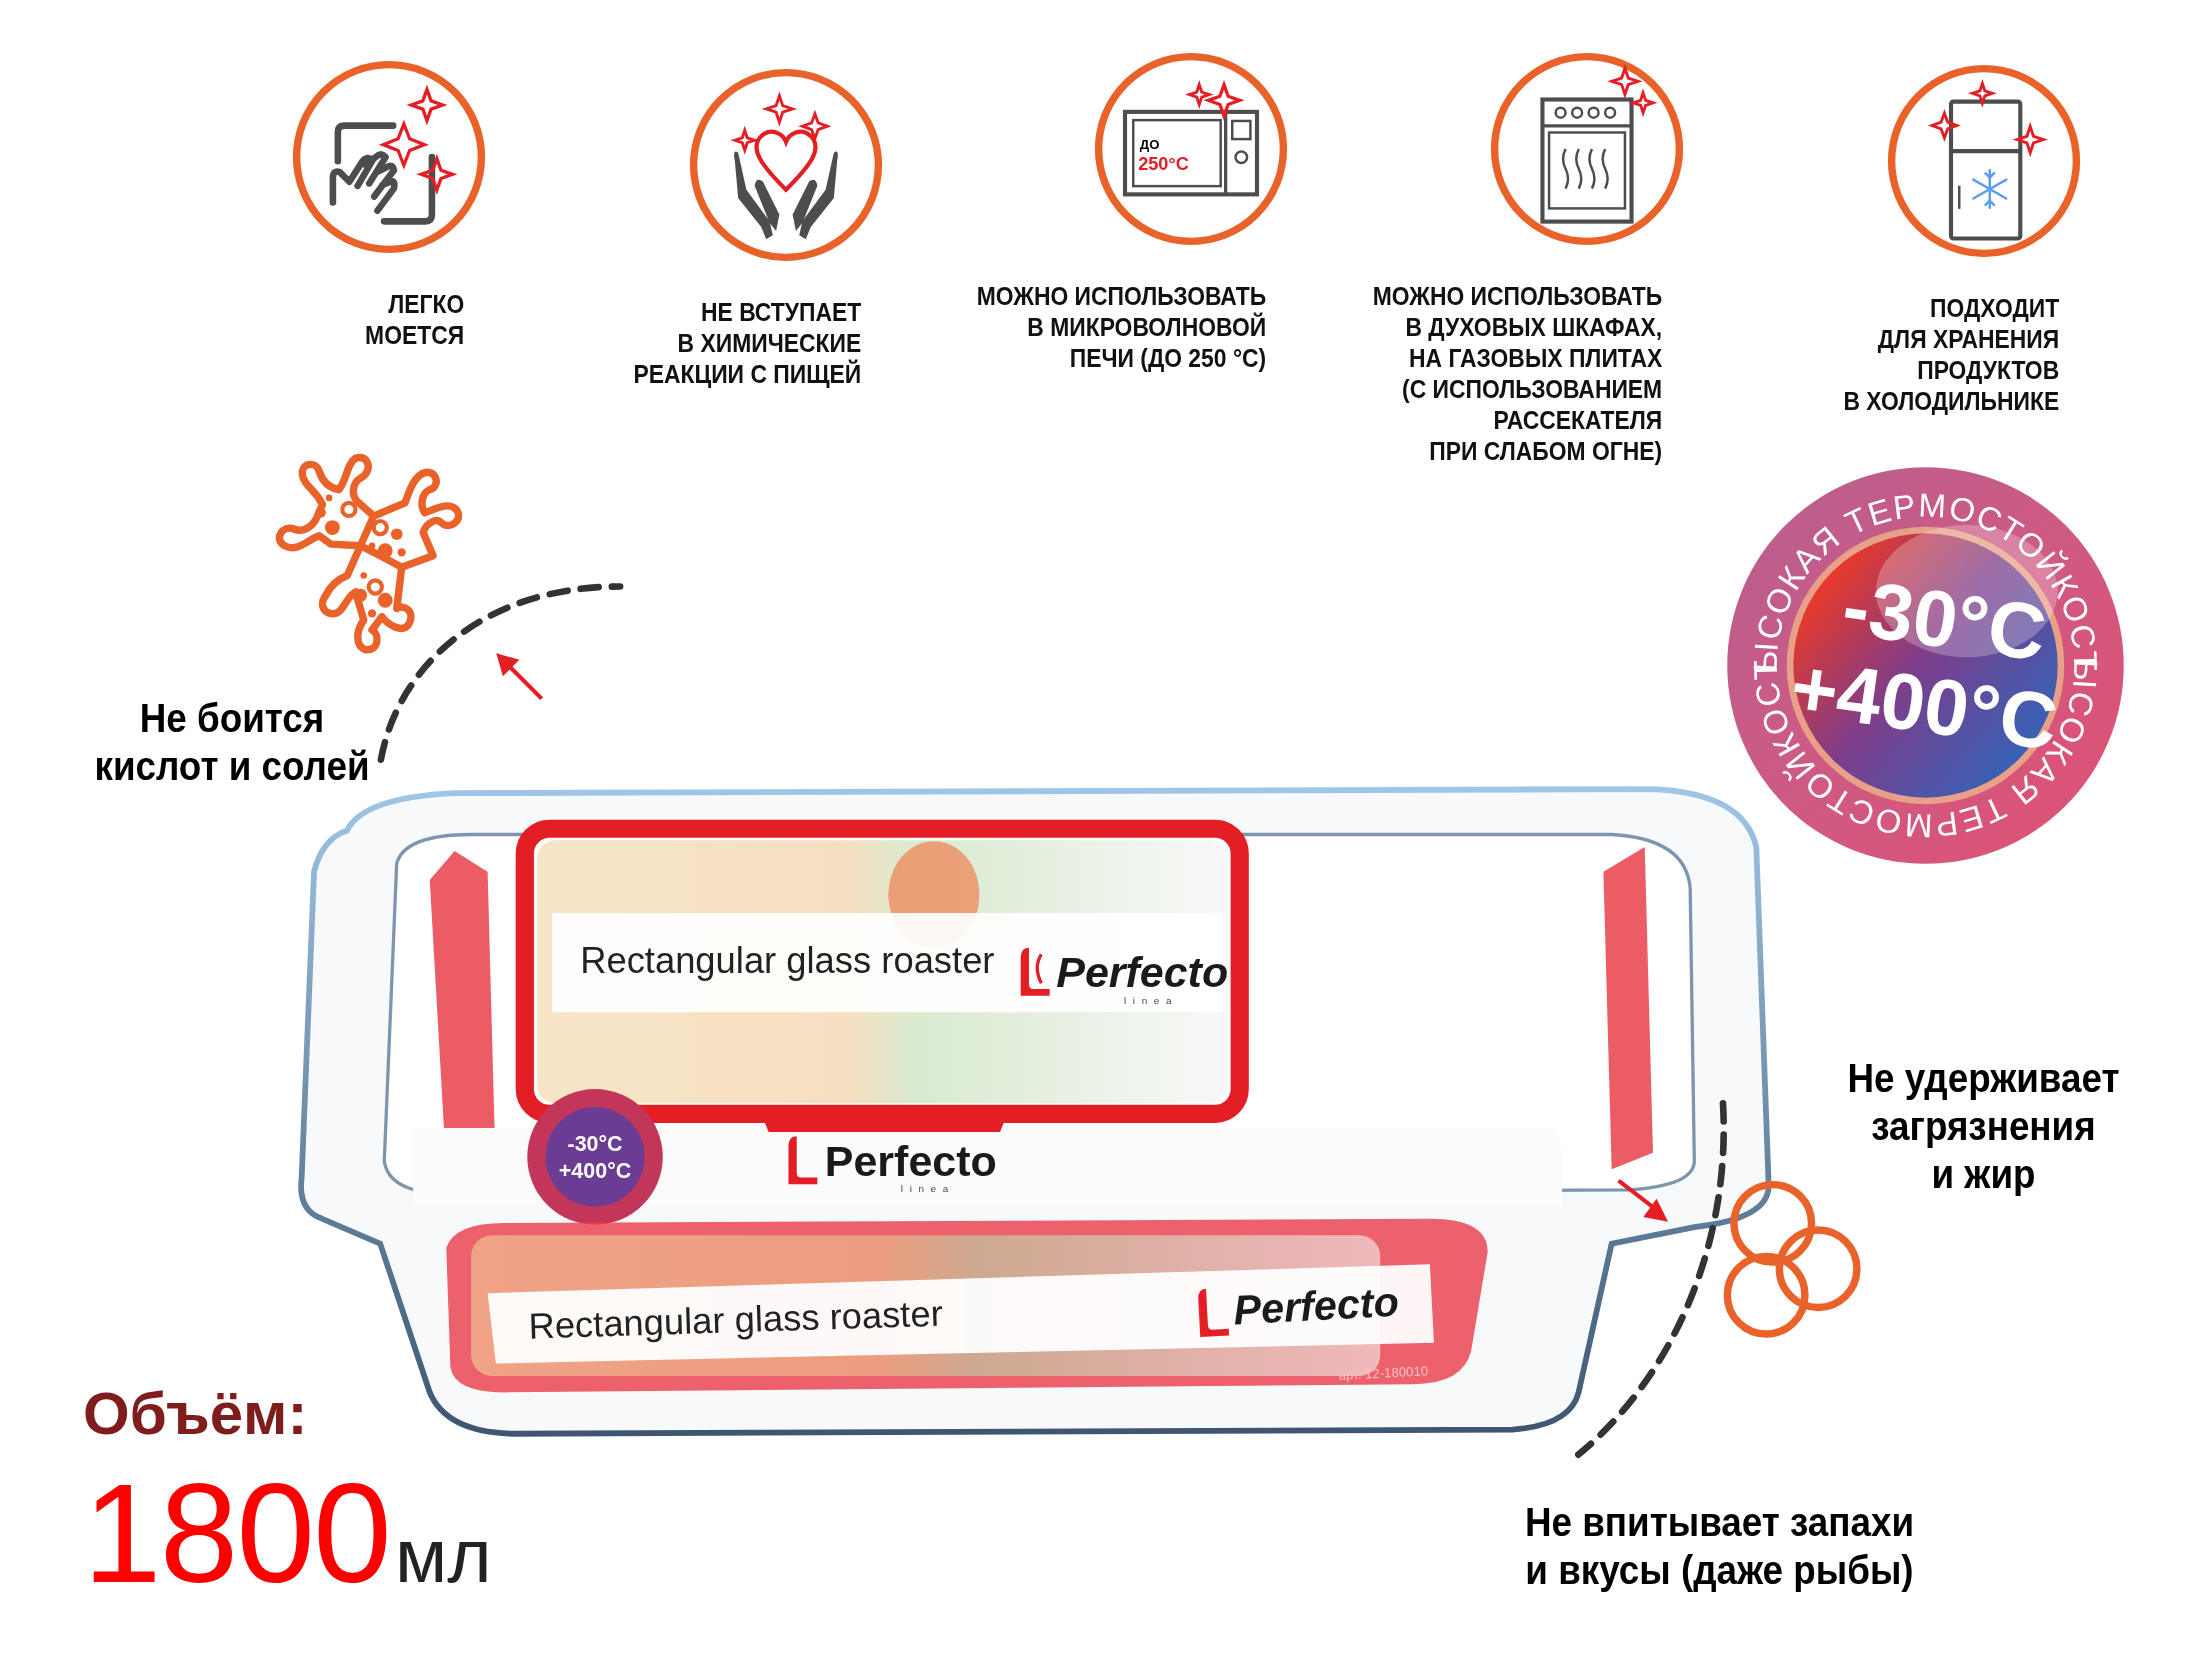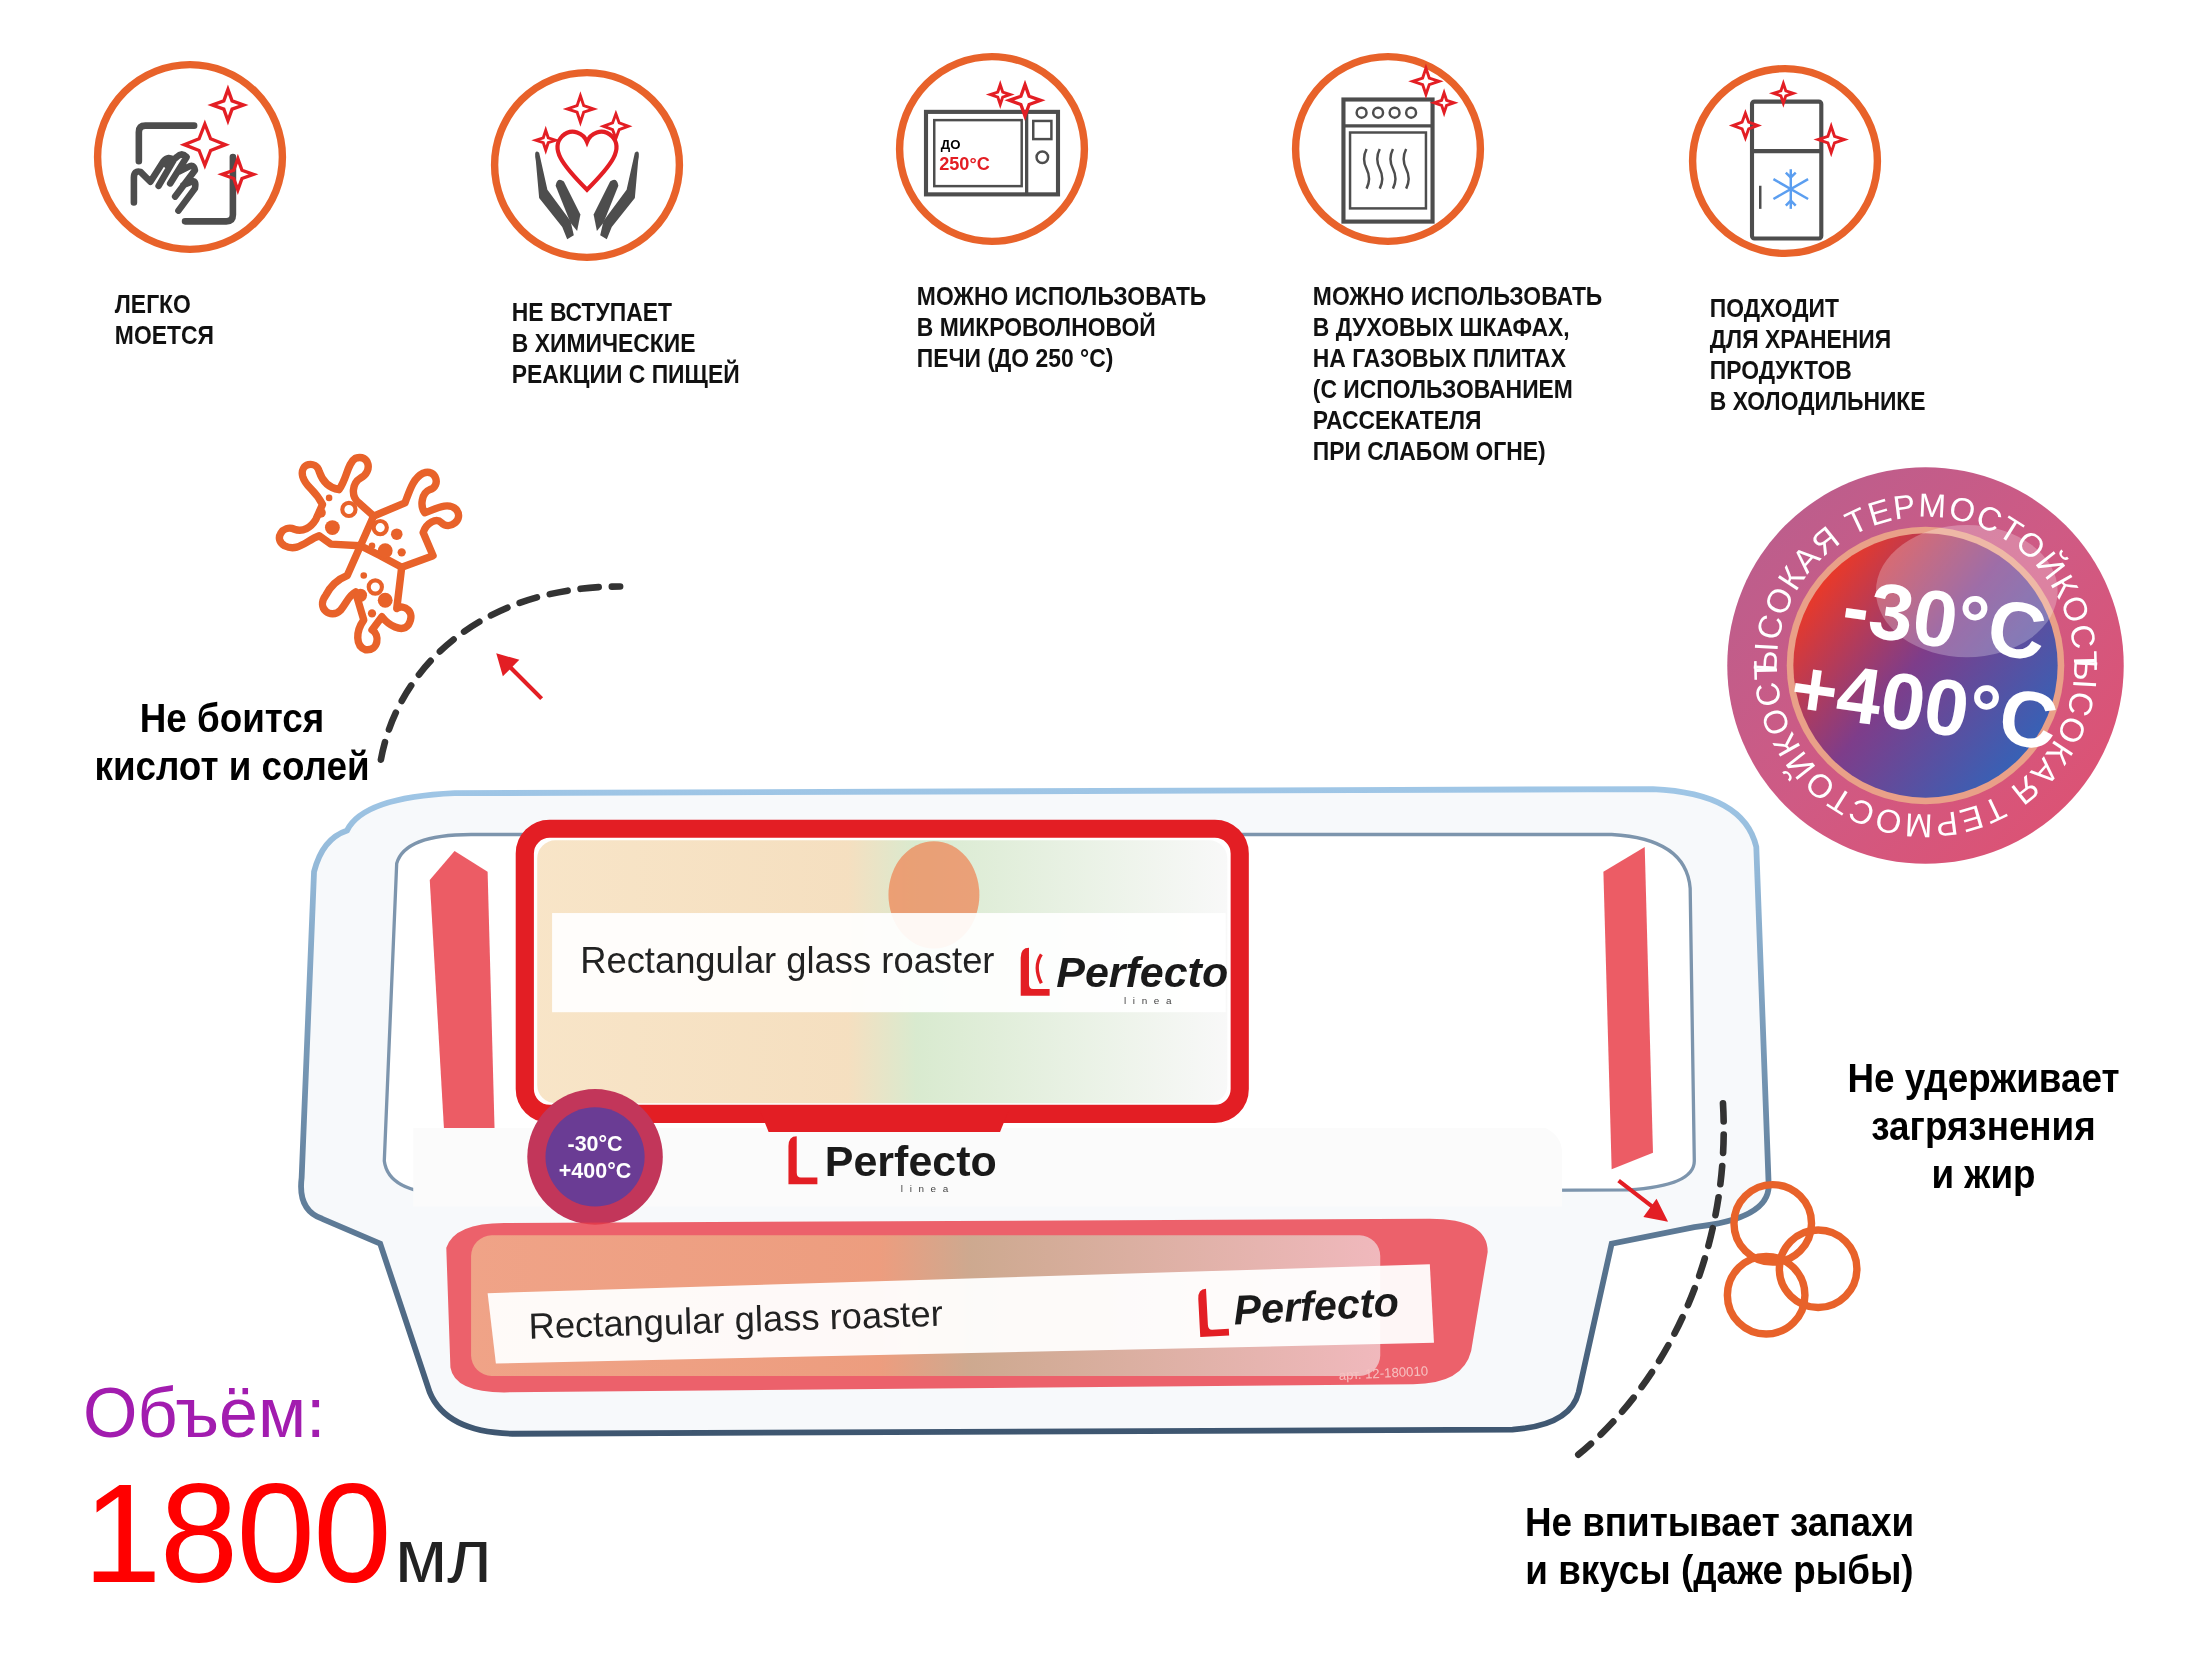--- a/index.html
+++ b/index.html
@@ -1,22 +1,22 @@
 <!DOCTYPE html>
 <html style="font-size:13.2px"><head>
 <meta charset="utf-8">
 <style>
   html, body { margin: 0; padding: 0; background: #ffffff; }
   body { width: 2205px; height: 1654px; position: relative; overflow: hidden; font-family: "Liberation Sans", "DejaVu Sans", sans-serif; color: #000; }
   .abs { position: absolute; }
-  .feature { position: absolute; width: 397px; text-align: left; }
+  .feature { position: absolute; width: 397px; text-align: right; }
   .feature .ring { width: 198px; height: 198px; margin: 0 auto; }
   .feature .caption { margin-top: 30px; font-weight: 700; font-size: 26px; line-height: 31px; letter-spacing: 0px; transform: scaleX(0.88); transform-origin: center top; color: #111; text-transform: uppercase; }
   .callout { position: absolute; font-weight: 700; font-size: 40px; line-height: 48px; text-align: center; transform: scaleX(0.92); color: #000; }
-  .volume-label { position: absolute; left: 83px; top: 1364px; font-weight: 400; font-size: 70px; line-height: 99px; color: #a21caf; }
+  .volume-label { position: absolute; left: 83px; top: 1364px; font-weight: 700; font-size: 60px; line-height: 99px; color: #7f1d1d; }
   .volume-value { position: absolute; left: 83px; top: 1455px; font-weight: 400; font-size: 141px; line-height: 157px; color: #ff0000; letter-spacing: -1.7px; }
   .volume-unit { font-size: 76px; color: #222; letter-spacing: 0; margin-left: 5px; }
   .badge { position: absolute; left: 1719px; top: 459px; width: 413px; height: 413px; }
   .roaster { position: absolute; left: 289px; top: 756px; width: 1513px; height: 686px; }
   .label-text { font-family: "Liberation Sans", sans-serif; }
 </style>
 </head>
 <body>
 
 <div class="feature" style="left:91px; top:58px;">

